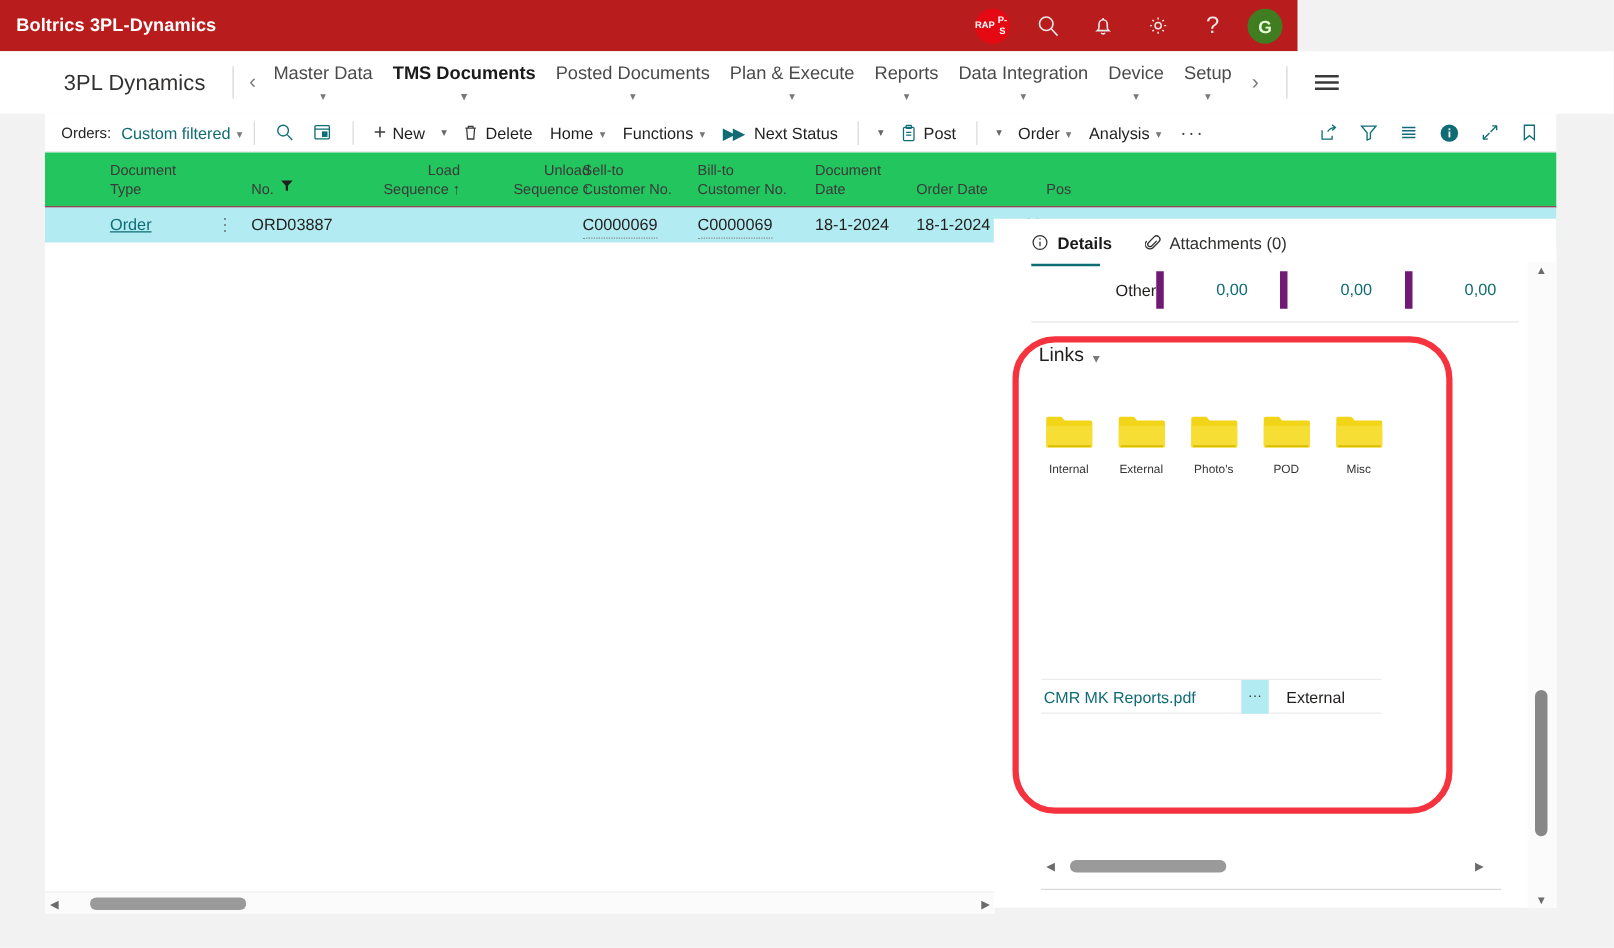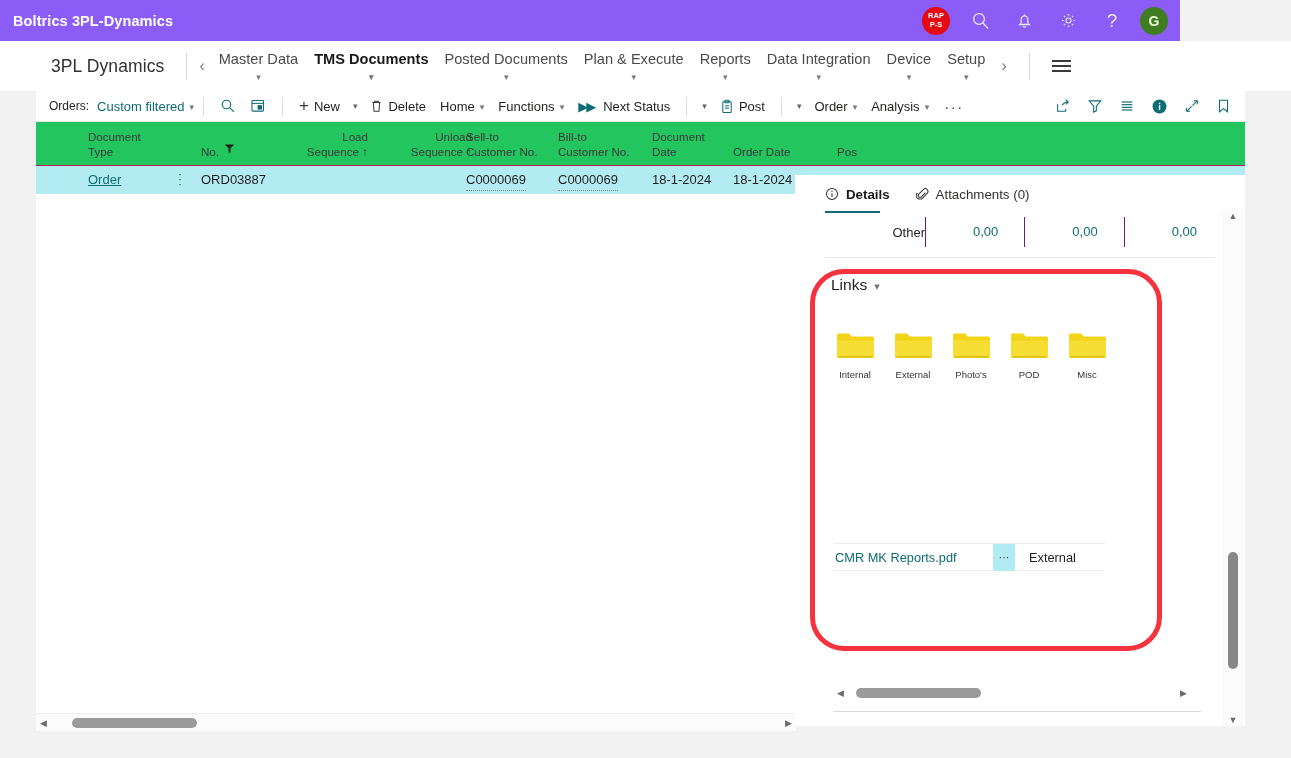--- a/index.html
+++ b/index.html
@@ -6,40 +6,40 @@
   html, body {
     width: 1291px; height: 758px;
     font-family: "Liberation Sans", sans-serif;
     background: #f2f2f2;
     overflow: hidden;
   }
   #root { position: relative; width: 1291px; height: 758px; background: #f2f2f2; }
 
   
   .topbar {
-    position: absolute; left: 0; top: 0; width: 1180px; height: 41px;
-    background: #8b5cf6; display: flex; align-items: center;
+    position: absolute; left: 0; top: 0; width: 1038px; height: 41px;
+    background: #b91c1c; display: flex; align-items: center;
   }
   .topbar-title {
     color: #ffffff; font-size: 14.5px; font-weight: bold;
     margin-left: 13px; letter-spacing: .1px;
   }
   .topbar-right {
     position: absolute; right: 8px; top: 0; height: 41px;
     display: flex; align-items: center; gap: 0px;
   }
   .topicon {
     width: 44px; height: 41px; display: flex; align-items: center; justify-content: center;
     color: #e8e8e8;
   }
   .topicon svg { display: block; }
   .rap-badge {
     width: 28px; height: 28px; border-radius: 50%; background: #e50914;
     color: #fff; font-size: 7.5px; font-weight: bold; line-height: 8.5px;
-    display: flex; flex-direction: column; align-items: center; justify-content: center;
+    display: flex; align-items: center; 
     text-align: center;
   }
   .avatar {
     width: 28px; height: 28px; border-radius: 50%; background: #3f7d20;
     color: #e9ffd9; font-size: 14px; font-weight: bold;
     display: flex; align-items: center; justify-content: center;
     margin-left: 6px; margin-right: 4px;
   }
 
   
@@ -141,21 +141,21 @@
   .tab.active:after {
     content: ''; position: absolute; left: 0; right: 10px; bottom: 0; height: 2.5px; background: #0f6c74;
   }
   .other-row {
     position: relative; height: 38px; margin: 0 30px 0 30px;
     display: flex; align-items: center;
   }
   .other-row .label { font-size: 13px; color: #201f1e; width: 100px; text-align: right; }
   .other-row .vcell {
     flex: 1; text-align: right; font-size: 13px; color: #0f6c74;
-    border-left: 1px solid #701a75; height: 30px; line-height: 30px; padding-right: 26px;
+    border-left: 6px solid #701a75; height: 30px; line-height: 30px; padding-right: 26px;
   }
   .other-row .vcell:last-child { border-right: 0; padding-right: 18px; }
   .hr-line { margin: 6px 30px 0 30px; border-top: 1px solid #e6e6e6; }
 
   .links-title {
     margin: 18px 0 0 36px; font-size: 15.5px; color: #201f1e;
     display: flex; align-items: center; gap: 7px;
   }
   .folders { display: flex; gap: 14px; margin: 36px 0 0 38px; }
   .folder { width: 44px; text-align: center; }

